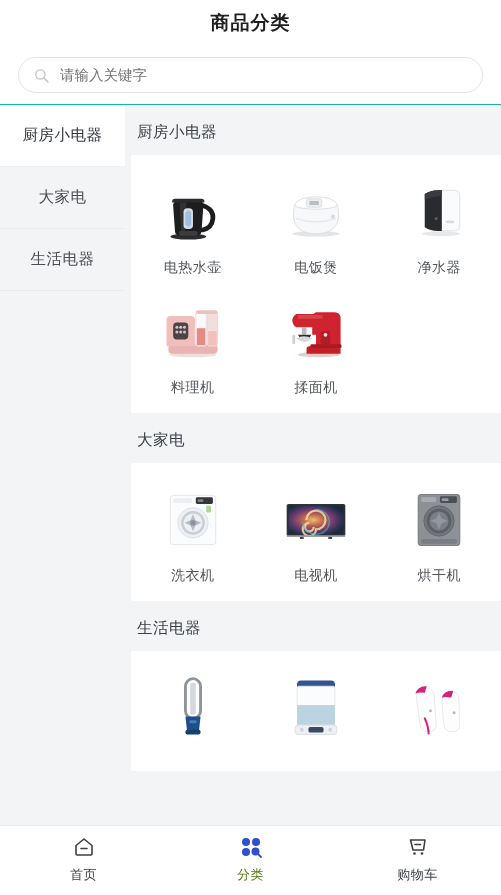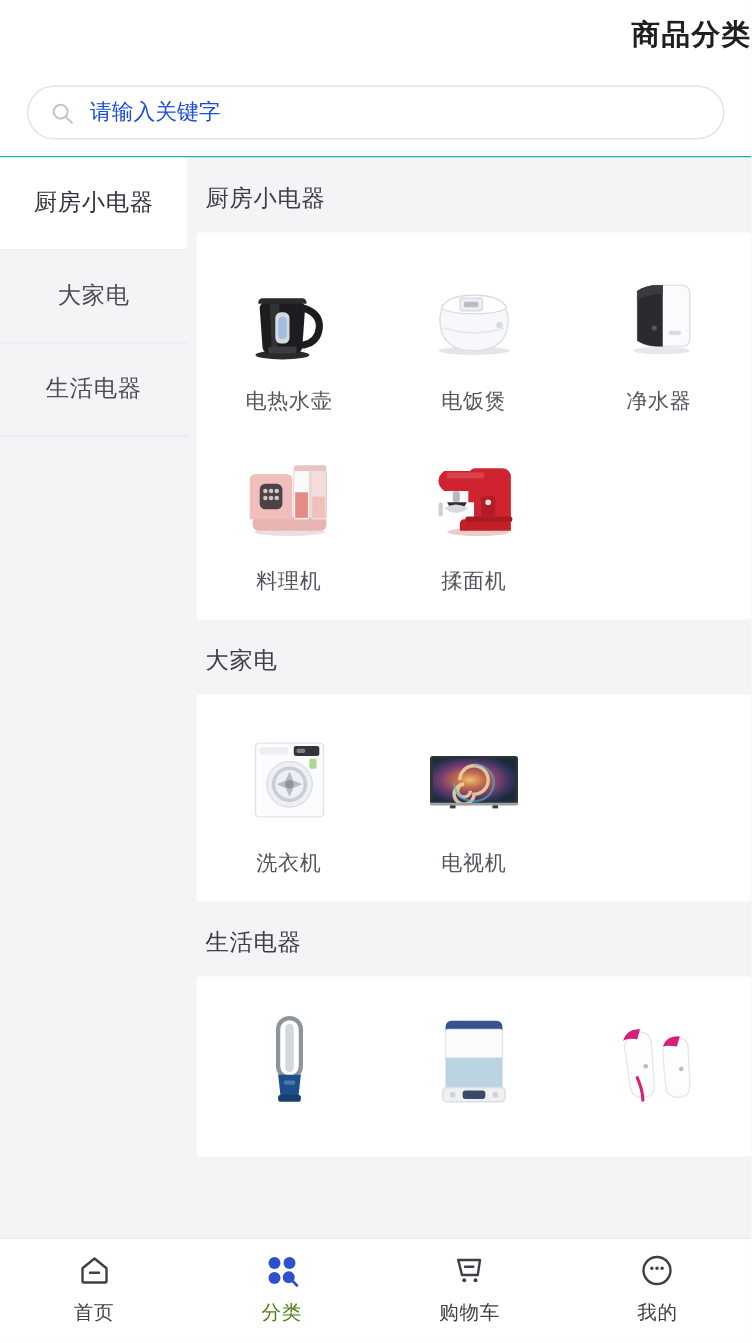--- a/index.html
+++ b/index.html
@@ -13,21 +13,21 @@
     position: relative;
     width: 501px; height: 895px;
     display: flex; flex-direction: column;
     background: #ffffff;
   }
 
   
   .header {
     height: 46px;
     flex: 0 0 46px;
-    display: flex; align-items: center; justify-content: flex-end;
+    display: flex; align-items: center; justify-content: center;
     background: #ffffff;
   }
   .header-title {
     font-size: 19px;
     font-weight: bold;
     color: #1f1f1f;
     letter-spacing: 1px;
   }
 
   
@@ -43,21 +43,21 @@
     border: 1px solid #e2e4e8;
     border-radius: 18px;
     background: #ffffff;
     display: flex; align-items: center;
     padding: 0 14px;
     gap: 10px;
   }
   .search-icon { flex: 0 0 17px; height: 17px; display: block; color: #c3c6cc; }
   .search-placeholder {
     font-size: 14.5px;
-    color: #1d4ed8;
+    color: #737373;
     line-height: 1;
   }
 
   
   .body {
     flex: 1 1 auto;
     display: flex;
     min-height: 0;
     background: #f3f4f6;
     border-top: 1px solid #14b8a6;
@@ -317,20 +317,36 @@
                 <path d="M37 37 m-10 0 a10 10 0 1 1 10 10 a7 7 0 1 1 -7 -7 a4.5 4.5 0 1 0 4.5 4.5" fill="none" stroke="#f3d9a6" stroke-width="2.4" opacity=".85"></path>
                 <path d="M37 37 m-14 2 a14 13 0 1 0 14 -13" fill="none" stroke="#4fb8c0" stroke-width="1.6" opacity=".6"></path>
                 <rect x="20" y="54" width="4" height="3" fill="#3a3e45"></rect>
                 <rect x="50" y="54" width="4" height="3" fill="#3a3e45"></rect>
                 <rect x="6" y="53" width="62" height="2" rx="1" fill="#9aa0a8"></rect>
               </svg>
             </div>
             <div class="tile-label">电视机</div>
           </div>
 
+          <div class="tile">
+            <div class="thumb">
+              <svg viewBox="0 0 74 74" width="70" height="70">
+                <rect x="15" y="10" width="44" height="54" rx="3" fill="#8d9196" stroke="#74787d" stroke-width="1"></rect>
+                <rect x="18" y="13" width="16" height="5" rx="1.5" fill="#a8acb1"></rect>
+                <rect x="38" y="12" width="18" height="7" rx="1.5" fill="#4c5055"></rect>
+                <rect x="40" y="14" width="7" height="3" rx="1" fill="#989ca2"></rect>
+                <circle cx="37" cy="38" r="16" fill="#72767b" stroke="#63676c" stroke-width="1"></circle>
+                <circle cx="37" cy="38" r="13" fill="#5d6166"></circle>
+                <circle cx="37" cy="38" r="10" fill="#7b7f85"></circle>
+                <path d="M37 29 l3 7 -3 2 -3 -2 z M46 38 l-7 3 -2 -3 2 -3 z M37 47 l-3 -7 3 -2 3 2 z M28 38 l7 -3 2 3 -2 3 z" fill="#999ea4" opacity=".8"></path>
+                <rect x="18" y="57" width="38" height="5" rx="2" fill="#7a7e83"></rect>
+              </svg>
+            </div>
+            <div class="tile-label">烘干机</div>
+          </div>
 
         </div>
       </div>
 
       <div class="section-title">生活电器</div>
       <div class="card">
         <div class="grid">
 
           <div class="tile">
             <div class="thumb">
@@ -412,26 +428,15 @@
         <svg viewBox="0 0 24 24" width="24" height="24" fill="none" stroke="currentColor" stroke-width="1.6" stroke-linecap="round" stroke-linejoin="round">
           <path d="M4.5 5 H19 L17.5 15 H7 Z"></path>
           <line x1="9" y1="9.5" x2="14.5" y2="9.5"></line>
           <circle cx="8.5" cy="18.5" r="1.3" fill="currentColor" stroke="none"></circle>
           <circle cx="16" cy="18.5" r="1.3" fill="currentColor" stroke="none"></circle>
         </svg>
       </span>
       <span class="tab-label">购物车</span>
     </div>
 
-    <div class="tab">
-      <span class="tab-icon">
-        <svg viewBox="0 0 24 24" width="24" height="24" fill="none" stroke="currentColor" stroke-width="1.6">
-          <circle cx="12" cy="12" r="9"></circle>
-          <circle cx="8.6" cy="10.5" r="1.1" fill="currentColor" stroke="none"></circle>
-          <circle cx="12" cy="10.5" r="1.1" fill="currentColor" stroke="none"></circle>
-          <circle cx="15.4" cy="10.5" r="1.1" fill="currentColor" stroke="none"></circle>
-        </svg>
-      </span>
-      <span class="tab-label">我的</span>
-    </div>
 
   </div>
 </div>
 
 </body></html>

